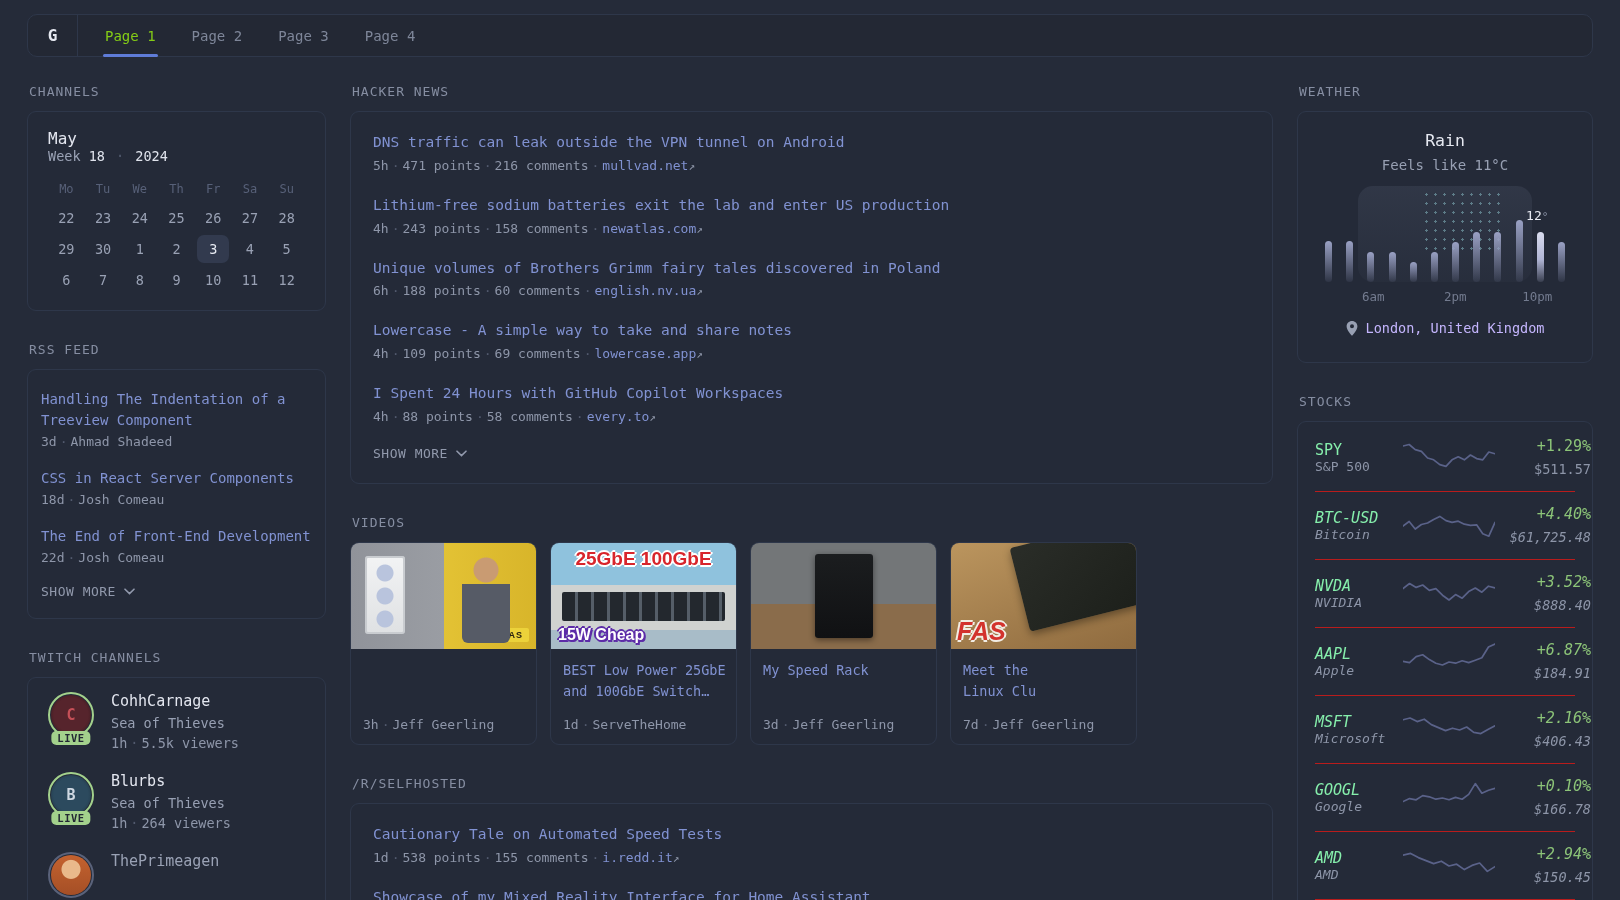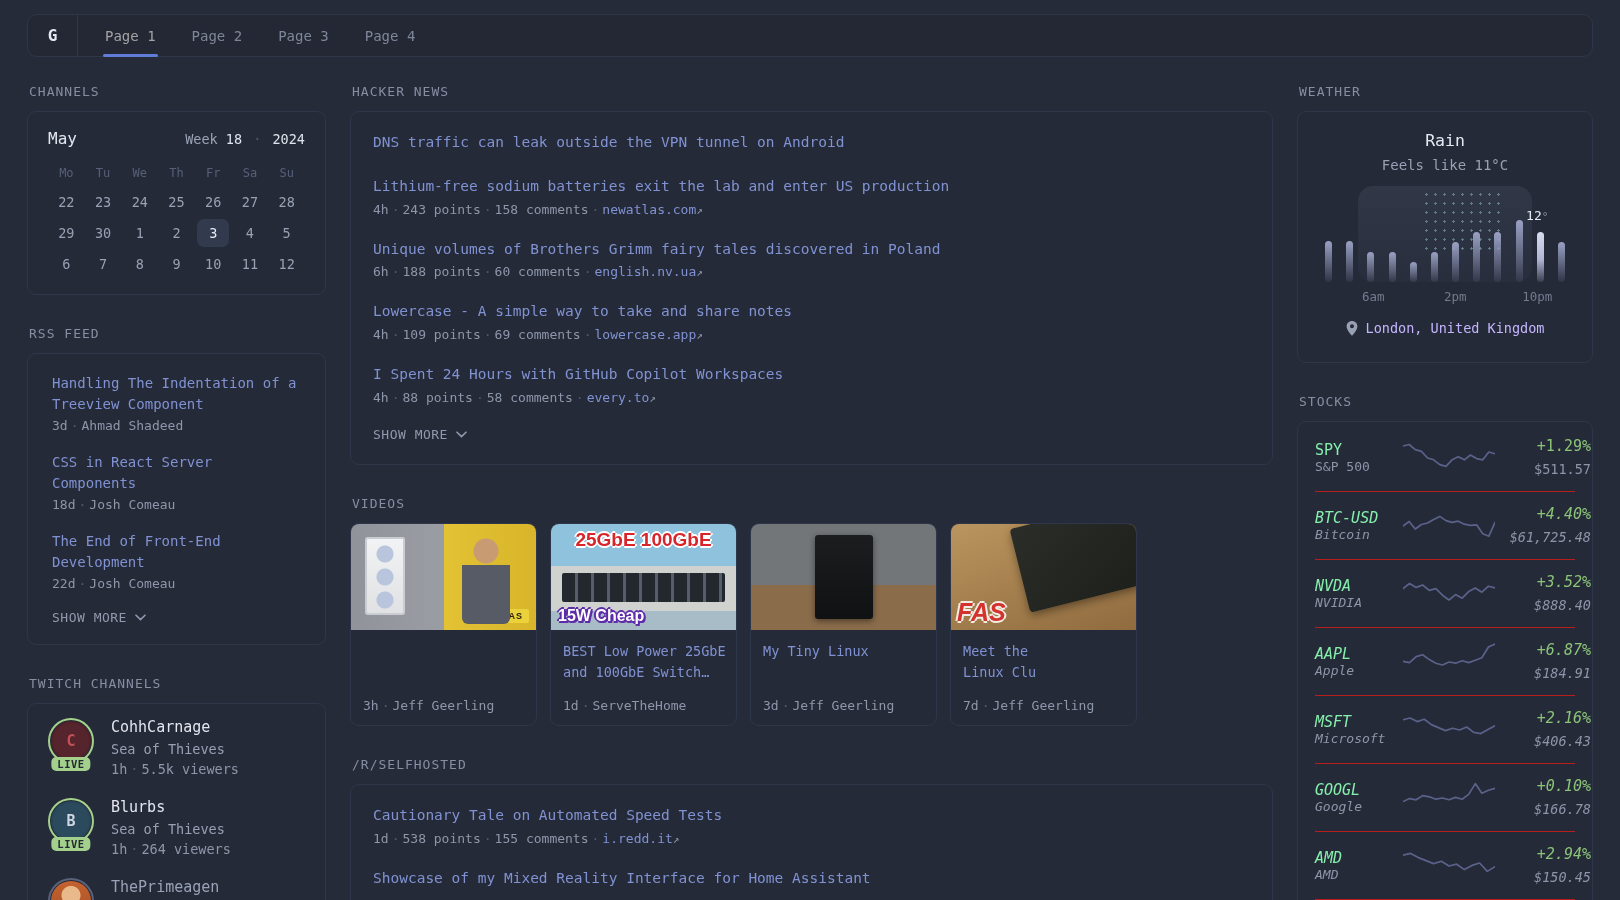--- a/index.html
+++ b/index.html
@@ -23,21 +23,21 @@
   .logo {
     width:49px; display:flex; align-items:center; justify-content:center;
     color:#e6e9f1; font-size:16px; font-weight:bold; cursor:pointer;
   }
   .nav-divider { width:1px; background:#2e374a; }
   .tabs { display:flex; gap:36px; margin-left:27px; align-items:stretch; }
   .tab {
     display:flex; align-items:center; position:relative;
     color:#7e8699; font-size:14px; cursor:pointer;
   }
-  .tab.active { color:#a3a3a3; }
+  .tab.active { color:#84cc16; }
   .tab .underline {
     position:absolute; left:-2px; right:-2px; bottom:-1px; height:3px;
     background:#5f7cd8; border-radius:3px;
   }
   
   .grid {
     margin:27px 27px 0;
     display:grid;
     grid-template-columns:299px minmax(0,1fr) 296px;
     column-gap:24px;
@@ -57,34 +57,34 @@
   .meta { color:#8e96a9; font-size:13px; }
   .dot { color:#525a6e; padding:0 3px; }
   .ext-arrow { font-size:11px; color:#8e96a9; }
   .show-more {
     display:flex; align-items:center; gap:8px;
     color:#9199ac; font-size:13px; letter-spacing:0.5px; cursor:pointer;
   }
   .chev { display:inline-flex; color:#9199ac; }
   
   .calendar-card { padding:17px 20px 14px; }
-  .cal-head { display:flex; justify-content:space-between; align-items:baseline; margin-bottom:12px; }
+  .cal-head { display:flex; justify-content:space-between; align-items:baseline; margin-bottom:12px;flex-direction:column; }
   .cal-month { color:#e3e6ef; font-size:16px; }
   .cal-week { font-size:13.5px; }
   .cal-week .wl { color:#9aa2b5; }
   .cal-week .wn, .cal-week .yr { color:#dfe3ec; }
   .cal-grid { display:grid; grid-template-columns:repeat(7,1fr); text-align:center; }
   .cal-dow { color:#576078; font-size:12px; height:27px; line-height:27px; }
   .cal-day { color:#99a1b4; font-size:13.5px; height:31px; line-height:31px; }
   .cal-day .daybox {
     display:inline-block; width:32px; height:28px; line-height:28px;
     background:#323a4e; color:#e6e9f1; border-radius:7px;
   }
   
-  .rss-card { padding:19px 24px; }
+  .rss-card { padding:19px 13px; }
   .rss-item { margin-bottom:19px; }
   .rss-item:last-of-type { margin-bottom:0; }
   .rss-title { font-size:14px; line-height:1.5; display:block; }
   .rss-meta { margin-top:3px; }
   .rss-card .show-more { margin-top:19px; }
   
   .twitch-card { padding:14px 20px; }
   .tw-row { display:flex; gap:17px; margin-bottom:21px; }
   .av { width:46px; height:46px; border-radius:50%; position:relative; flex:0 0 46px; border:2px solid #5a627a; }
   .av.live { border-color:#a3d18c; }
@@ -372,20 +372,21 @@
         </div>
     </div>
   </section>
 
   <section class="col">
     <div class="widget">
       <h2 class="widget-title">HACKER NEWS</h2>
       <div class="card list-card" id="hnCard">
           <div class="post">
             <span class="post-title link">DNS traffic can leak outside the VPN tunnel on Android</span>
+            <div class="meta post-meta"><span>5h</span><span class="dot">·</span><span>471 points</span><span class="dot">·</span><span>216 comments</span><span class="dot">·</span><span class="link">mullvad.net</span><span class="ext-arrow">↗</span></div>
           </div>
           <div class="post">
             <span class="post-title link">Lithium-free sodium batteries exit the lab and enter US production</span>
             <div class="meta post-meta"><span>4h</span><span class="dot">·</span><span>243 points</span><span class="dot">·</span><span>158 comments</span><span class="dot">·</span><span class="link">newatlas.com</span><span class="ext-arrow">↗</span></div>
           </div>
           <div class="post">
             <span class="post-title link">Unique volumes of Brothers Grimm fairy tales discovered in Poland</span>
             <div class="meta post-meta"><span>6h</span><span class="dot">·</span><span>188 points</span><span class="dot">·</span><span>60 comments</span><span class="dot">·</span><span class="link">english.nv.ua</span><span class="ext-arrow">↗</span></div>
           </div>
           <div class="post">
@@ -428,21 +429,21 @@
                 <div>BEST Low Power 25GbE</div>
                 <div>and 100GbE Switch…</div>
               </div>
               <div class="meta vmeta"><span>1d</span><span class="dot">·</span><span>ServeTheHome</span></div>
             </div>
           </div>
           <div class="video-card">
             <div class="thumb thumb-3"></div>
             <div class="vbody">
               <div class="vtitle link">
-                <div>My Tiny Linux</div>
+                <div>My Speed Rack</div>
               </div>
               <div class="meta vmeta"><span>3d</span><span class="dot">·</span><span>Jeff Geerling</span></div>
             </div>
           </div>
           <div class="video-card">
             <div class="thumb thumb-5">
               <span class="tt-fast">FAS</span>
             </div>
             <div class="vbody">
               <div class="vtitle link">

